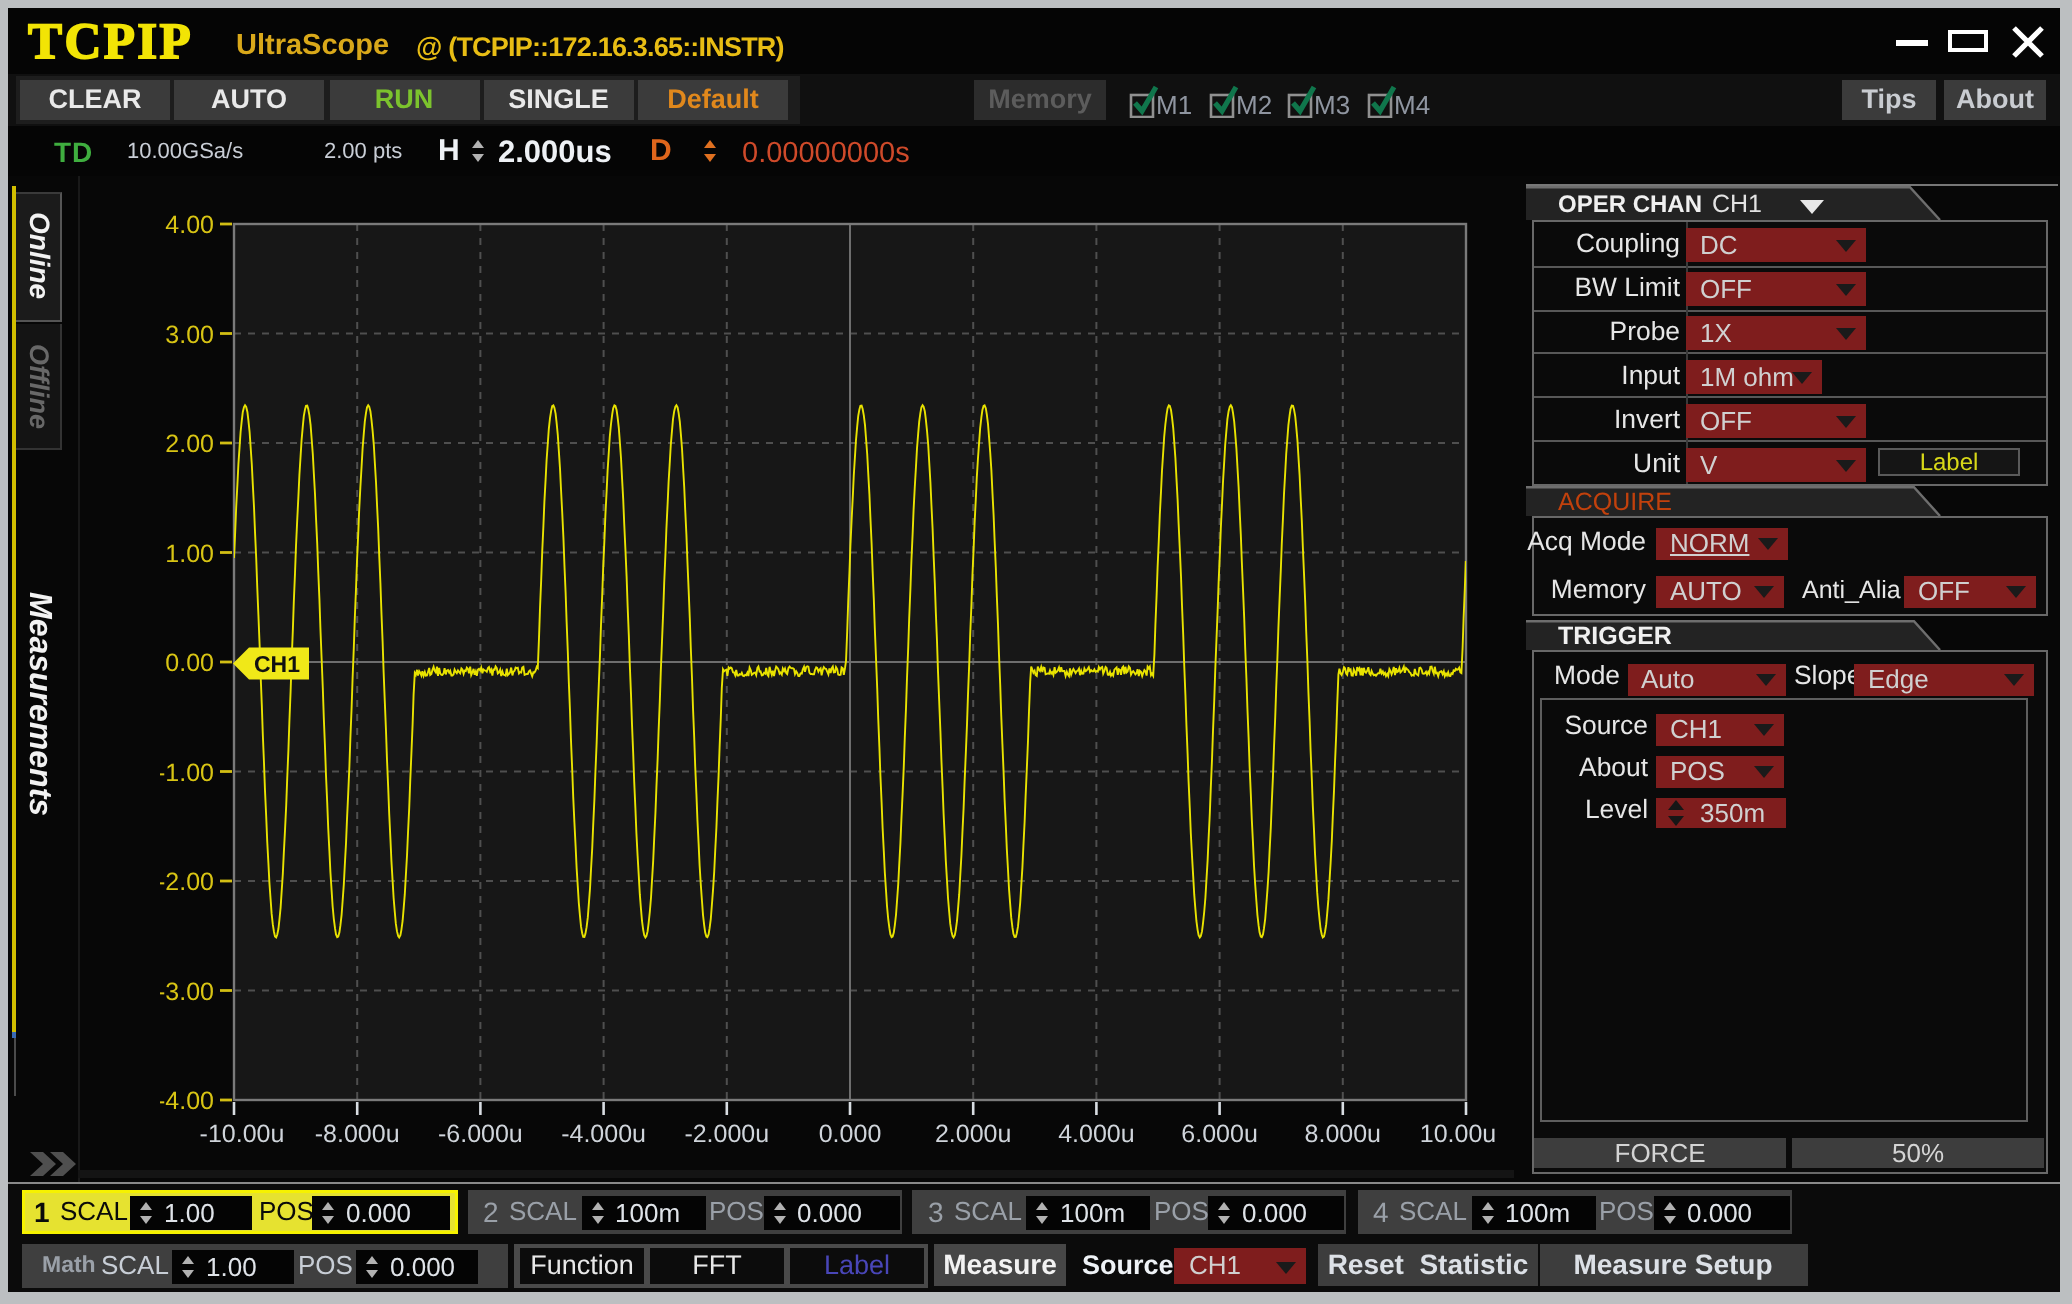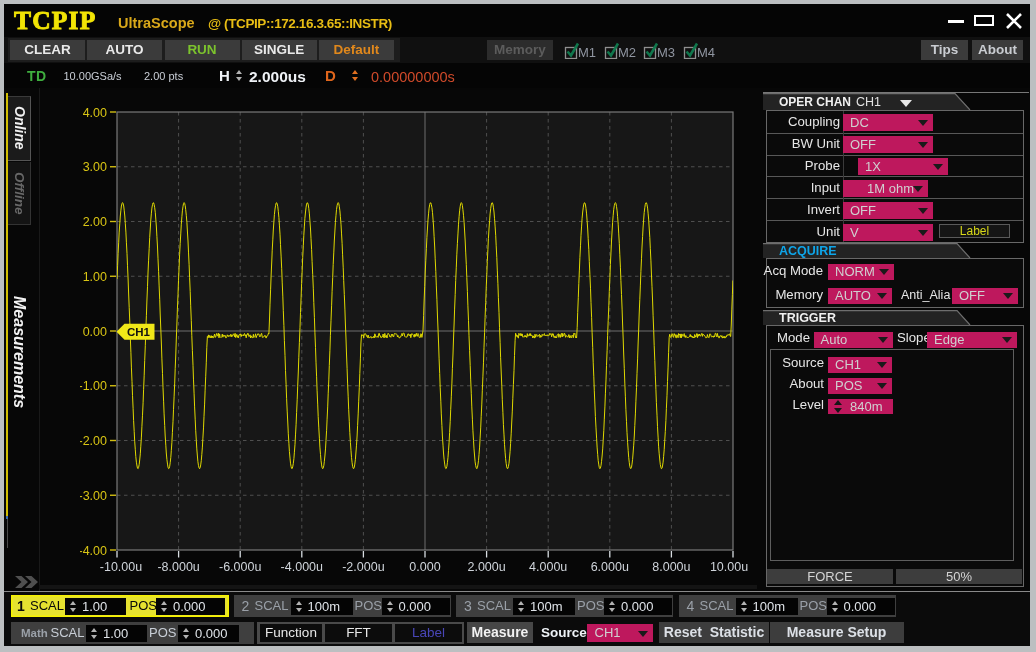--- a/index.html
+++ b/index.html
@@ -1,20 +1,20 @@
 <!DOCTYPE html>
 <html><head>
 <meta charset="utf-8">
 <style>
 html,body{margin:0;padding:0;background:#888;}
 #win{position:relative;width:1036px;height:652px;background:#bcbfc1;font-family:"Liberation Sans",sans-serif;overflow:hidden;}
 #app{position:absolute;left:4px;top:4px;width:1026px;height:642px;background:#070707;}
 .abs{position:absolute;}
 .btn{position:absolute;background:#3b3b3b;color:#e9e9e9;font-weight:bold;font-size:13.5px;text-align:center;}
-.dd{position:absolute;background:#be185d;color:#d0d0d0;font-size:13px;white-space:nowrap;}
+.dd{position:absolute;background:#7f1d1d;color:#d0d0d0;font-size:13px;white-space:nowrap;}
 .dd .arr{position:absolute;right:5px;top:50%;margin-top:-2.5px;width:0;height:0;border-left:5.5px solid transparent;border-right:5.5px solid transparent;border-top:6.5px solid #1a1a1a;}
 .lbl{position:absolute;color:#e6e6e6;font-size:13.2px;text-align:right;white-space:nowrap;}
 .spin{position:absolute;background:#040404;color:#dfe3e8;font-size:13px;white-space:nowrap;}
 .ud{position:absolute;left:5px;top:50%;margin-top:-5.5px;width:7px;height:11px;}
 .ud:before{content:"";position:absolute;left:0;top:0;border-left:3.5px solid transparent;border-right:3.5px solid transparent;border-bottom:4.5px solid #b2b2b2;}
 .ud:after{content:"";position:absolute;left:0;bottom:0;border-left:3.5px solid transparent;border-right:3.5px solid transparent;border-top:4.5px solid #b2b2b2;}
 .ud.orange:before{border-bottom-color:#e07020;}.ud.orange:after{border-top-color:#e07020;}
 .vtab{position:absolute;color:#f2f2f2;font-weight:bold;font-style:italic;font-size:13px;writing-mode:vertical-rl;text-align:center;}
 </style>
 </head>
@@ -63,21 +63,21 @@
       <rect x="4.5" y="6.5" width="11" height="11" fill="none" stroke="#909090" stroke-width="1.3"></rect>
       <path d="M6.5,10.5 L10,14.5 L17,2.5" stroke="#10764c" stroke-width="2.6" fill="none"></path>
       <text x="17" y="16" fill="#8f95a0" font-size="13">M4</text>
     </g>
   </svg>
 </div>
 
 <div class="abs" id="statusbar" style="left:0;top:59px;width:1026px;height:25px;background:#050505;">
   <div class="abs" style="left:23px;top:5px;color:#3fae3f;font-size:14px;font-weight:bold;letter-spacing:0.5px;">TD</div>
   <div class="abs" style="left:59.5px;top:7px;color:#c9ced6;font-size:11px;">10.00GSa/s</div>
-  <div class="abs" style="left:140px;top:7px;color:#c9ced6;font-size:11px;">2.00 pts</div>
+  <div class="abs" style="left:158px;top:7px;color:#c9ced6;font-size:11px;">2.00 pts</div>
   <div class="abs" style="left:215px;top:4px;color:#eef1f5;font-size:15px;font-weight:bold;">H</div>
   <div class="abs ud" style="left:232px;top:12px;"></div>
   <div class="abs" style="left:245px;top:5px;color:#eef1f5;font-size:15.5px;font-weight:bold;">2.000us</div>
   <div class="abs" style="left:321px;top:4px;color:#e0661c;font-size:15px;font-weight:bold;">D</div>
   <div class="abs ud orange" style="left:348px;top:12px;"></div>
   <div class="abs" style="left:367px;top:5.5px;color:#cf4a2a;font-size:14.5px;">0.00000000s</div>
 </div>
 
 <div class="abs" id="main" style="left:0;top:84px;width:1026px;height:503px;background:#070707;">
 
@@ -190,40 +190,40 @@
   <div class="abs" style="left:762px;top:22px;width:256px;height:131px;border:1px solid #686868;background:#0a0a0a;">
     <div class="abs" style="left:0;top:21.8px;width:256px;height:1px;background:#585858;"></div>
     <div class="abs" style="left:0;top:43.6px;width:256px;height:1px;background:#585858;"></div>
     <div class="abs" style="left:0;top:65.4px;width:256px;height:1px;background:#585858;"></div>
     <div class="abs" style="left:0;top:87.2px;width:256px;height:1px;background:#585858;"></div>
     <div class="abs" style="left:0;top:109px;width:256px;height:1px;background:#585858;"></div>
     <div class="abs" style="left:76px;top:0;width:1px;height:131px;background:#3a3a3a;"></div>
   </div>
   <div class="lbl" style="left:762px;top:23px;width:74px;height:22px;line-height:22px;">Coupling</div>
   <div class="dd" style="left:839px;top:25.5px;width:90px;height:17px;line-height:17px;"><span style="margin-left:7px;">DC</span><span class="arr"></span></div>
-  <div class="lbl" style="left:762px;top:45px;width:74px;height:22px;line-height:22px;">BW Unit</div>
+  <div class="lbl" style="left:762px;top:45px;width:74px;height:22px;line-height:22px;">BW Limit</div>
   <div class="dd" style="left:839px;top:47.5px;width:90px;height:17px;line-height:17px;"><span style="margin-left:7px;">OFF</span><span class="arr"></span></div>
   <div class="lbl" style="left:762px;top:67px;width:74px;height:22px;line-height:22px;">Probe</div>
-  <div class="dd" style="left:839px;top:69.5px;width:90px;height:17px;line-height:17px;margin-left:15px;"><span style="margin-left:7px;">1X</span><span class="arr"></span></div>
+  <div class="dd" style="left:839px;top:69.5px;width:90px;height:17px;line-height:17px;"><span style="margin-left:7px;">1X</span><span class="arr"></span></div>
   <div class="lbl" style="left:762px;top:89px;width:74px;height:22px;line-height:22px;">Input</div>
-  <div class="dd" style="left:839px;top:91.5px;width:68px;height:17px;line-height:17px;padding-left:17px;"><span style="margin-left:7px;">1M ohm</span><span class="arr"></span></div>
+  <div class="dd" style="left:839px;top:91.5px;width:68px;height:17px;line-height:17px;"><span style="margin-left:7px;">1M ohm</span><span class="arr"></span></div>
   <div class="lbl" style="left:762px;top:111px;width:74px;height:22px;line-height:22px;">Invert</div>
   <div class="dd" style="left:839px;top:113.5px;width:90px;height:17px;line-height:17px;"><span style="margin-left:7px;">OFF</span><span class="arr"></span></div>
   <div class="lbl" style="left:762px;top:133px;width:74px;height:22px;line-height:22px;">Unit</div>
   <div class="dd" style="left:839px;top:135.5px;width:90px;height:17px;line-height:17px;"><span style="margin-left:7px;">V</span><span class="arr"></span></div>
   <div class="abs" style="left:935px;top:136px;width:69px;height:12px;border:1px solid #5a5a5a;background:#151515;color:#d8d818;font-size:12px;text-align:center;line-height:13px;">Label</div>
 
   <svg class="abs" style="left:759px;top:155px;" width="212" height="15" viewBox="0 0 212 15">
     <polygon points="0,0 194,0 207,15 0,15" fill="#232323"></polygon>
     <path d="M0,0.6 L194,0.6 L207,15" fill="none" stroke="#6e6e6e" stroke-width="1.2"></path>
   </svg>
-  <div class="abs" style="left:775px;top:156px;color:#0ea5e9;font-weight:bold;font-size:12.5px;">ACQUIRE</div>
+  <div class="abs" style="left:775px;top:156px;color:#c2410c;font-weight:normal;font-size:12.5px;">ACQUIRE</div>
   <div class="abs" style="left:762px;top:170px;width:256px;height:48px;border:1px solid #686868;background:#0a0a0a;"></div>
   <div class="lbl" style="left:742px;top:173px;width:77px;height:20px;line-height:20px;">Acq Mode</div>
-  <div class="dd" style="left:824px;top:175.5px;width:66px;height:16.5px;line-height:16.5px;"><span style="margin-left:7px;">NORM</span><span class="arr"></span></div>
+  <div class="dd" style="left:824px;top:175.5px;width:66px;height:16.5px;line-height:16.5px;text-decoration:underline;"><span style="margin-left:7px;">NORM</span><span class="arr"></span></div>
   <div class="lbl" style="left:742px;top:197px;width:77px;height:20px;line-height:20px;">Memory</div>
   <div class="dd" style="left:824px;top:199.5px;width:64px;height:16px;line-height:16px;"><span style="margin-left:7px;">AUTO</span><span class="arr"></span></div>
   <div class="abs" style="left:897px;top:198px;color:#e6e6e6;font-size:12.5px;line-height:18px;white-space:nowrap;">Anti_Alia</div>
   <div class="dd" style="left:948px;top:199.5px;width:66px;height:16px;line-height:16px;"><span style="margin-left:7px;">OFF</span><span class="arr"></span></div>
 
   <svg class="abs" style="left:759px;top:222px;" width="212" height="15" viewBox="0 0 212 15">
     <polygon points="0,0 194,0 207,15 0,15" fill="#232323"></polygon>
     <path d="M0,0.6 L194,0.6 L207,15" fill="none" stroke="#6e6e6e" stroke-width="1.2"></path>
   </svg>
   <div class="abs" style="left:775px;top:223px;color:#f0f0f0;font-weight:bold;font-size:12.5px;">TRIGGER</div>
@@ -234,21 +234,21 @@
   <div class="dd" style="left:923px;top:243.5px;width:90px;height:16px;line-height:16px;"><span style="margin-left:7px;">Edge</span><span class="arr"></span></div>
   <div class="abs" style="left:766px;top:261px;width:242px;height:210px;border:1px solid #5e5e5e;"></div>
   <div class="lbl" style="left:746px;top:265px;width:74px;height:20px;line-height:20px;">Source</div>
   <div class="dd" style="left:824px;top:268.5px;width:64px;height:16.5px;line-height:16.5px;"><span style="margin-left:7px;">CH1</span><span class="arr"></span></div>
   <div class="lbl" style="left:746px;top:286px;width:74px;height:20px;line-height:20px;">About</div>
   <div class="dd" style="left:824px;top:289.5px;width:64px;height:16px;line-height:16px;"><span style="margin-left:7px;">POS</span><span class="arr"></span></div>
   <div class="lbl" style="left:746px;top:307px;width:74px;height:20px;line-height:20px;">Level</div>
   <div class="dd" style="left:824px;top:311px;width:65px;height:15px;line-height:15px;">
     <span class="abs" style="left:6px;top:1px;width:0;height:0;border-left:4px solid transparent;border-right:4px solid transparent;border-bottom:5px solid #161616;"></span>
     <span class="abs" style="left:6px;bottom:1px;width:0;height:0;border-left:4px solid transparent;border-right:4px solid transparent;border-top:5px solid #161616;"></span>
-    <span style="margin-left:22px;">840m</span>
+    <span style="margin-left:22px;">350m</span>
   </div>
   <div class="abs" style="left:763px;top:481px;width:126px;height:15px;background:#3d3d3d;color:#d4d4d4;font-size:13px;text-align:center;line-height:15px;">FORCE</div>
   <div class="abs" style="left:892px;top:481px;width:126px;height:15px;background:#3d3d3d;color:#d4d4d4;font-size:13px;text-align:center;line-height:15px;">50%</div>
 </div>
 
 <div class="abs" style="left:0;top:587px;width:1026px;height:1px;background:#8a8a8a;"></div>
 
 <div class="abs" id="chbar" style="left:0;top:588px;width:1026px;height:29px;background:#0b0b0b;">
 
   <div class="abs" style="left:7px;top:3px;width:218px;height:22px;background:#e6e230;box-shadow:inset 0 0 0 1.5px #f6f200;">

